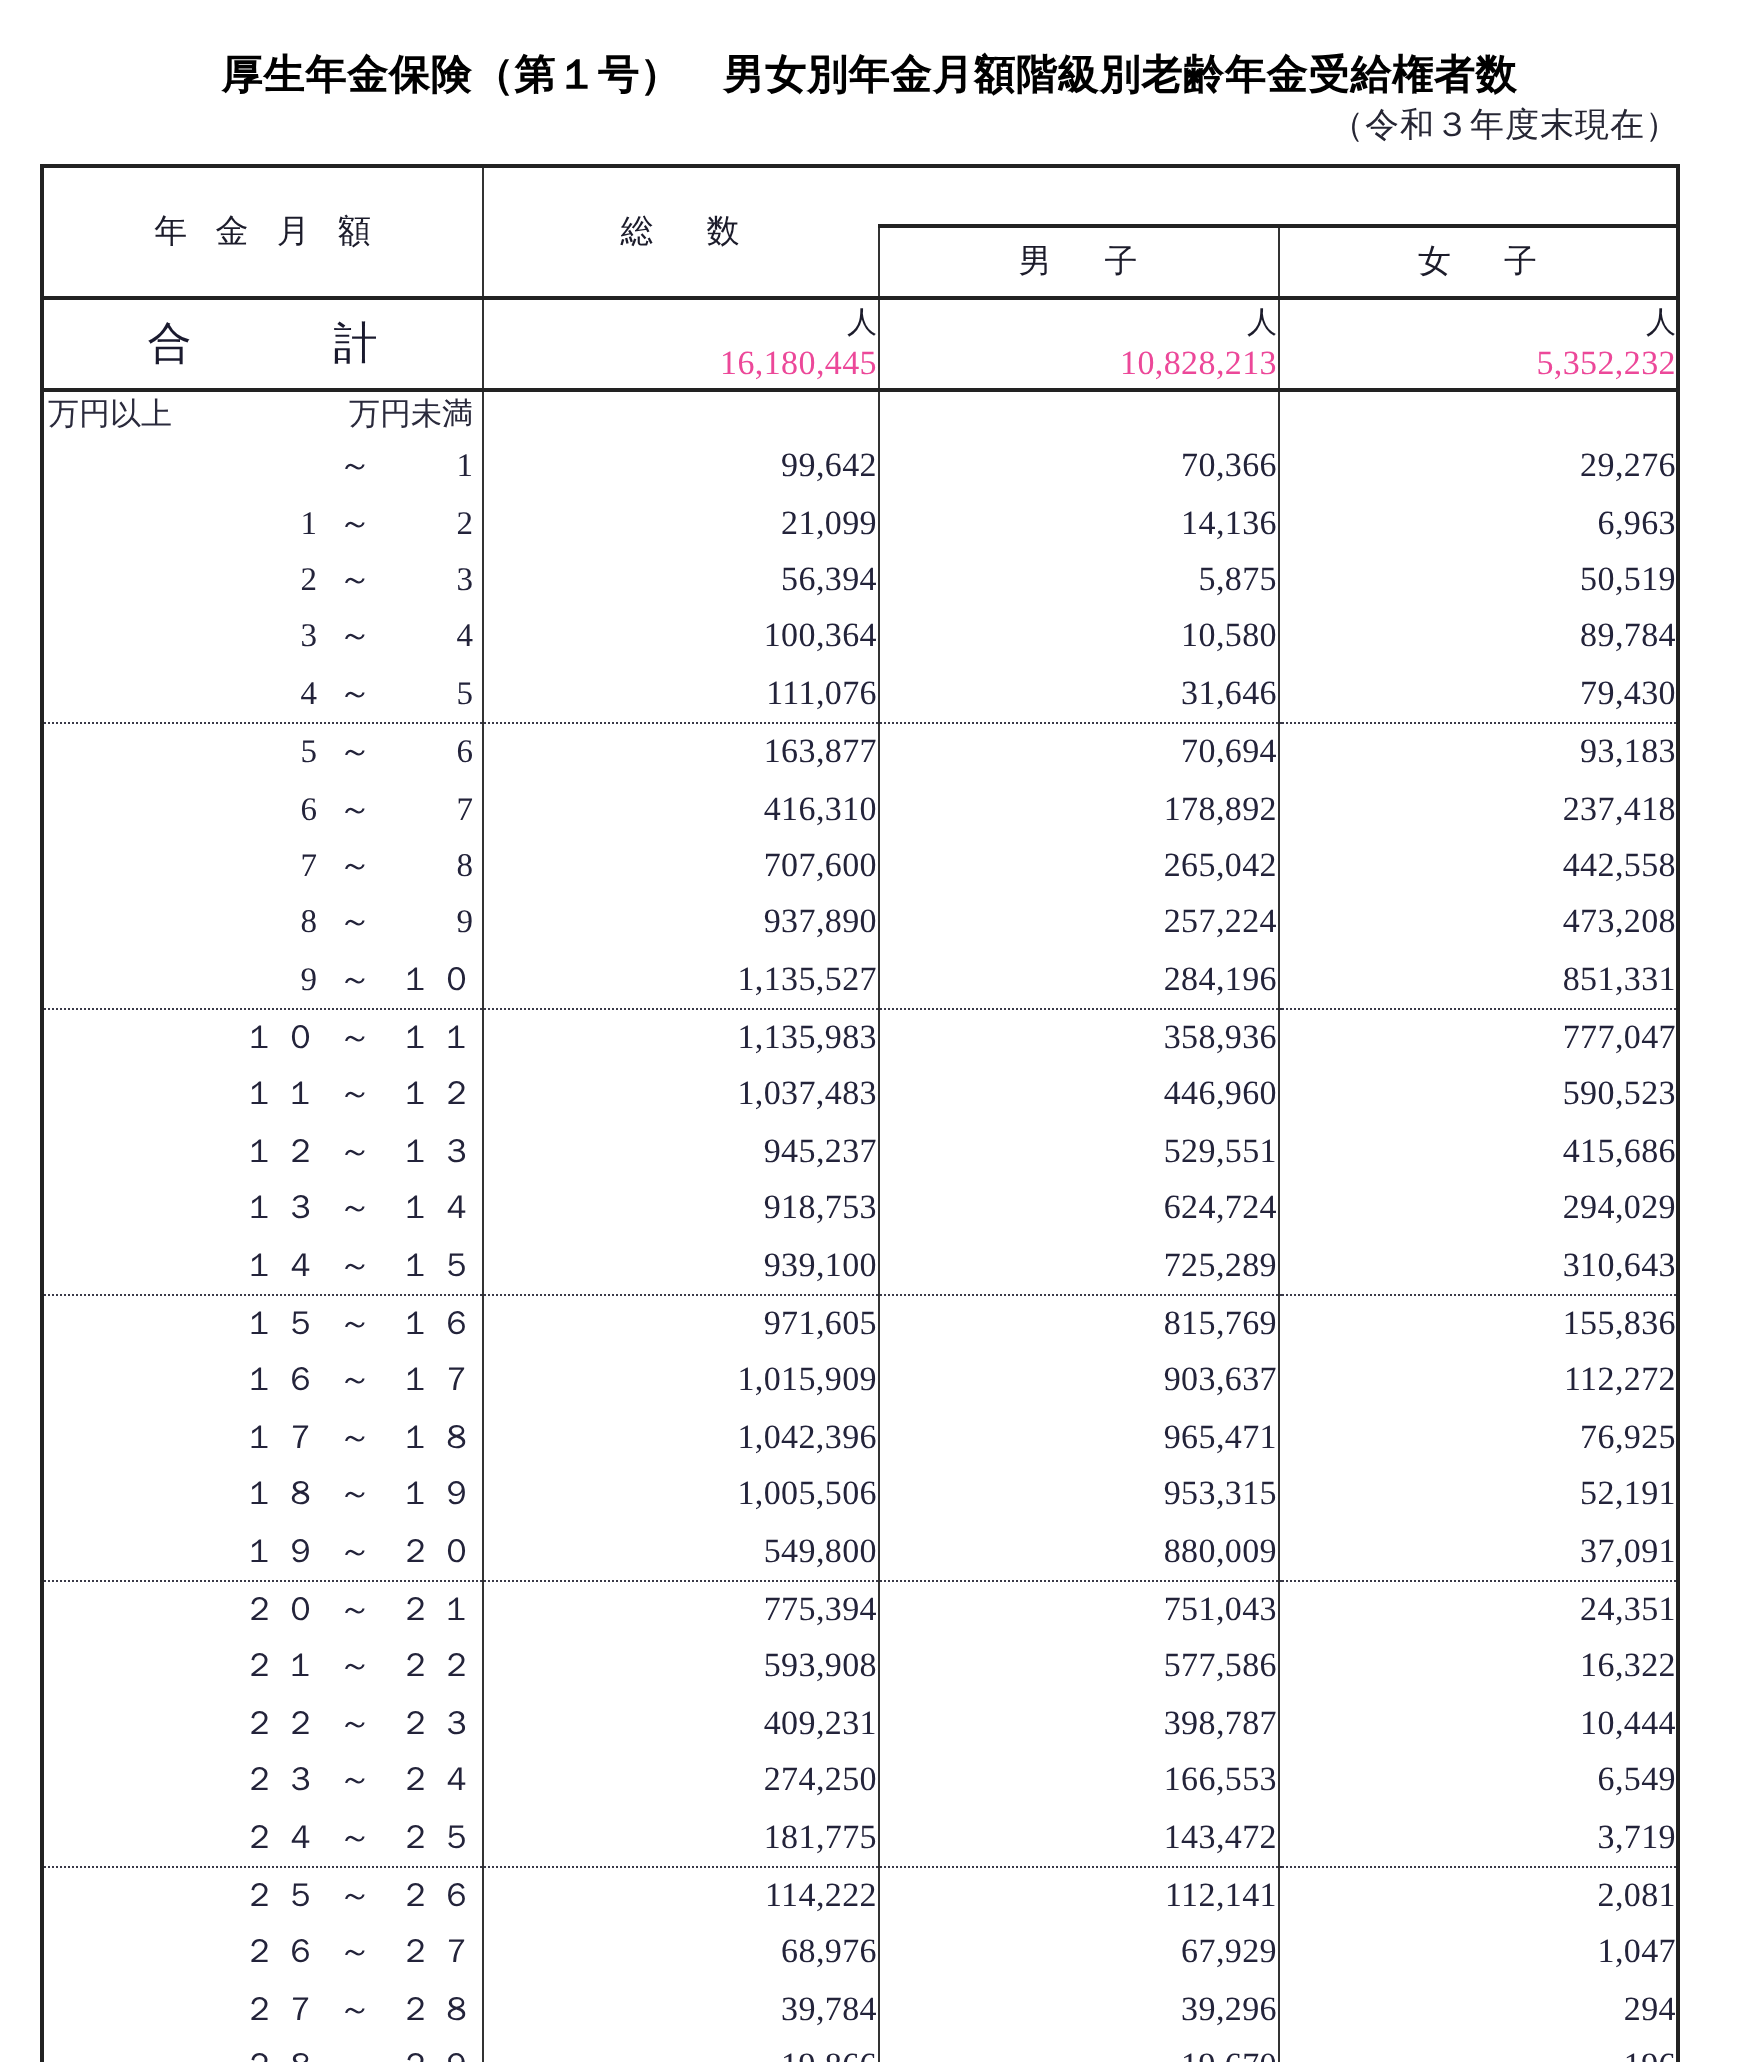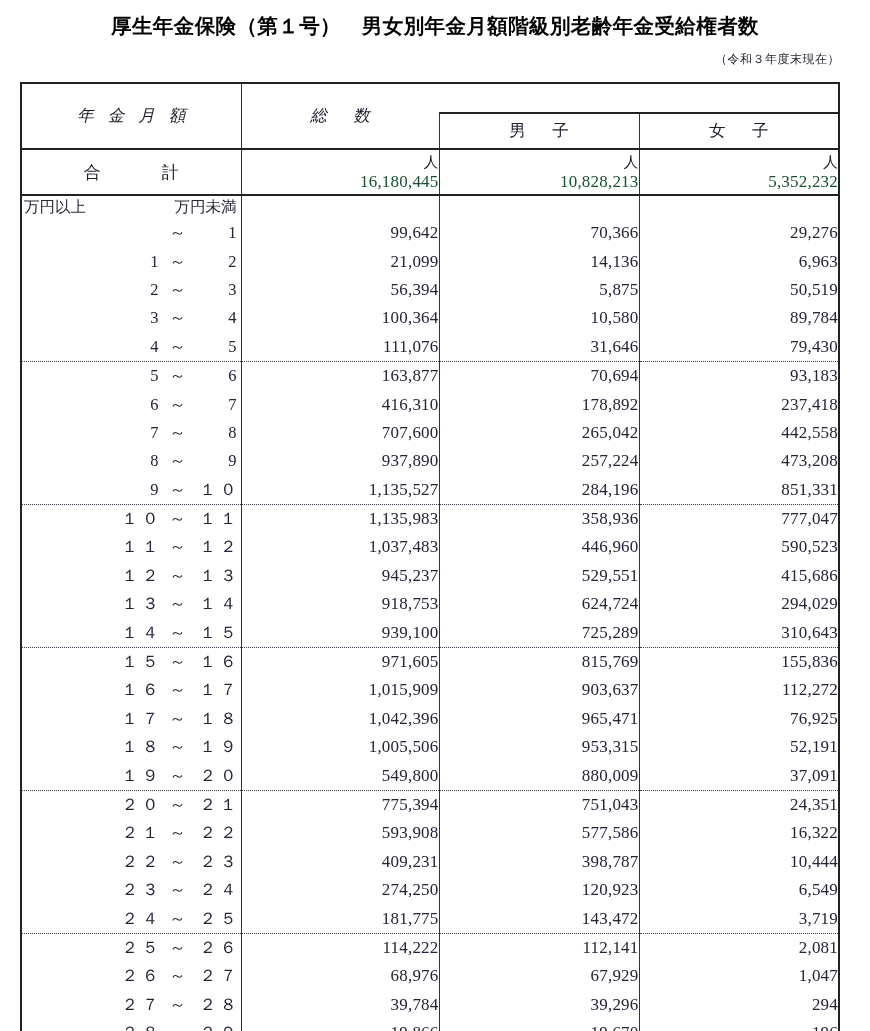--- a/index.html
+++ b/index.html
@@ -19,33 +19,33 @@
   .page {
     position: absolute;
     left: 0; top: 0;
     width: 870px;
     height: 1031px;
   }
 
   
   .title {
     position: absolute;
-    left: 0; top: 12px;
+    left: 0; top: 23px;
     width: 870px;
     text-align: center;
     font-size: 20.5px;
     font-weight: bold;
     letter-spacing: 0.4px;
     color: #000000;
     white-space: nowrap;
   }
   .subtitle {
     position: absolute;
     right: 30px; top: 51px;
-    font-size: 12px;
+    font-size: 17px;
     color: #262634;
     white-space: nowrap;
     letter-spacing: 0.5px;
   }
 
   
   .tablewrap {
     position: absolute;
     left: 20px;
     top: 82px;
@@ -78,61 +78,60 @@
     text-align: center;
     font-size: 16.5px;
     letter-spacing: 5px;
     text-indent: 5px;
     color: #1c1c2b;
   }
   .hdr-top-left {   
     border-top: 2.2px solid #222;
     border-bottom: 2.2px solid #222;
     height: 62px;
-    font-style: italic;
   }
   .hdr-sub {
     border-top: 2.2px solid #222;
     border-bottom: 2.2px solid #222;
     height: 34px;
   }
   .hdr-blank {
     border-top: 2.2px solid #222;
     height: 28px;
   }
 
   
   .sumrow td {
     height: 44px;
     border-bottom: 2.2px solid #222;
   }
   .sum-label {
     text-align: center;
-    font-size: 17px;
+    font-size: 22px;
     letter-spacing: 9px;
     text-indent: 9px;
   }
   .unit-num {
     position: relative;
     text-align: right;
     padding-right: 10px;
     line-height: 1.0;
   }
   .unit-num .unit {
     display: block;
     font-size: 15px;
     line-height: 18px;
     color: #1c1c2b;
   }
   .unit-num .num {
     display: block;
     font-size: 17px;
     line-height: 21px;
     letter-spacing: 0.2px;
-    color: #14532d;
+    color: #ec4899;
   }
 
   
   .caprow td {
     height: 23px;
     font-size: 15.5px;
     color: #2a2a3c;
   }
   .cap-inner {
     display: flex;
@@ -384,21 +383,21 @@
           </tr>
           <tr class="datarow">
             <td class="rng bd-l"><span class="lo">２２</span><span class="tilde">～</span><span class="hi">２３</span></td>
             <td class="val bd-l-thin">409,231</td>
             <td class="val bd-l-thin">398,787</td>
             <td class="val bd-l-thin bd-r">10,444</td>
           </tr>
           <tr class="datarow">
             <td class="rng bd-l"><span class="lo">２３</span><span class="tilde">～</span><span class="hi">２４</span></td>
             <td class="val bd-l-thin">274,250</td>
-            <td class="val bd-l-thin">120,923</td>
+            <td class="val bd-l-thin">166,553</td>
             <td class="val bd-l-thin bd-r">6,549</td>
           </tr>
           <tr class="datarow grp-end">
             <td class="rng bd-l"><span class="lo">２４</span><span class="tilde">～</span><span class="hi">２５</span></td>
             <td class="val bd-l-thin">181,775</td>
             <td class="val bd-l-thin">143,472</td>
             <td class="val bd-l-thin bd-r">3,719</td>
           </tr>
           <tr class="datarow">
             <td class="rng bd-l"><span class="lo">２５</span><span class="tilde">～</span><span class="hi">２６</span></td>

